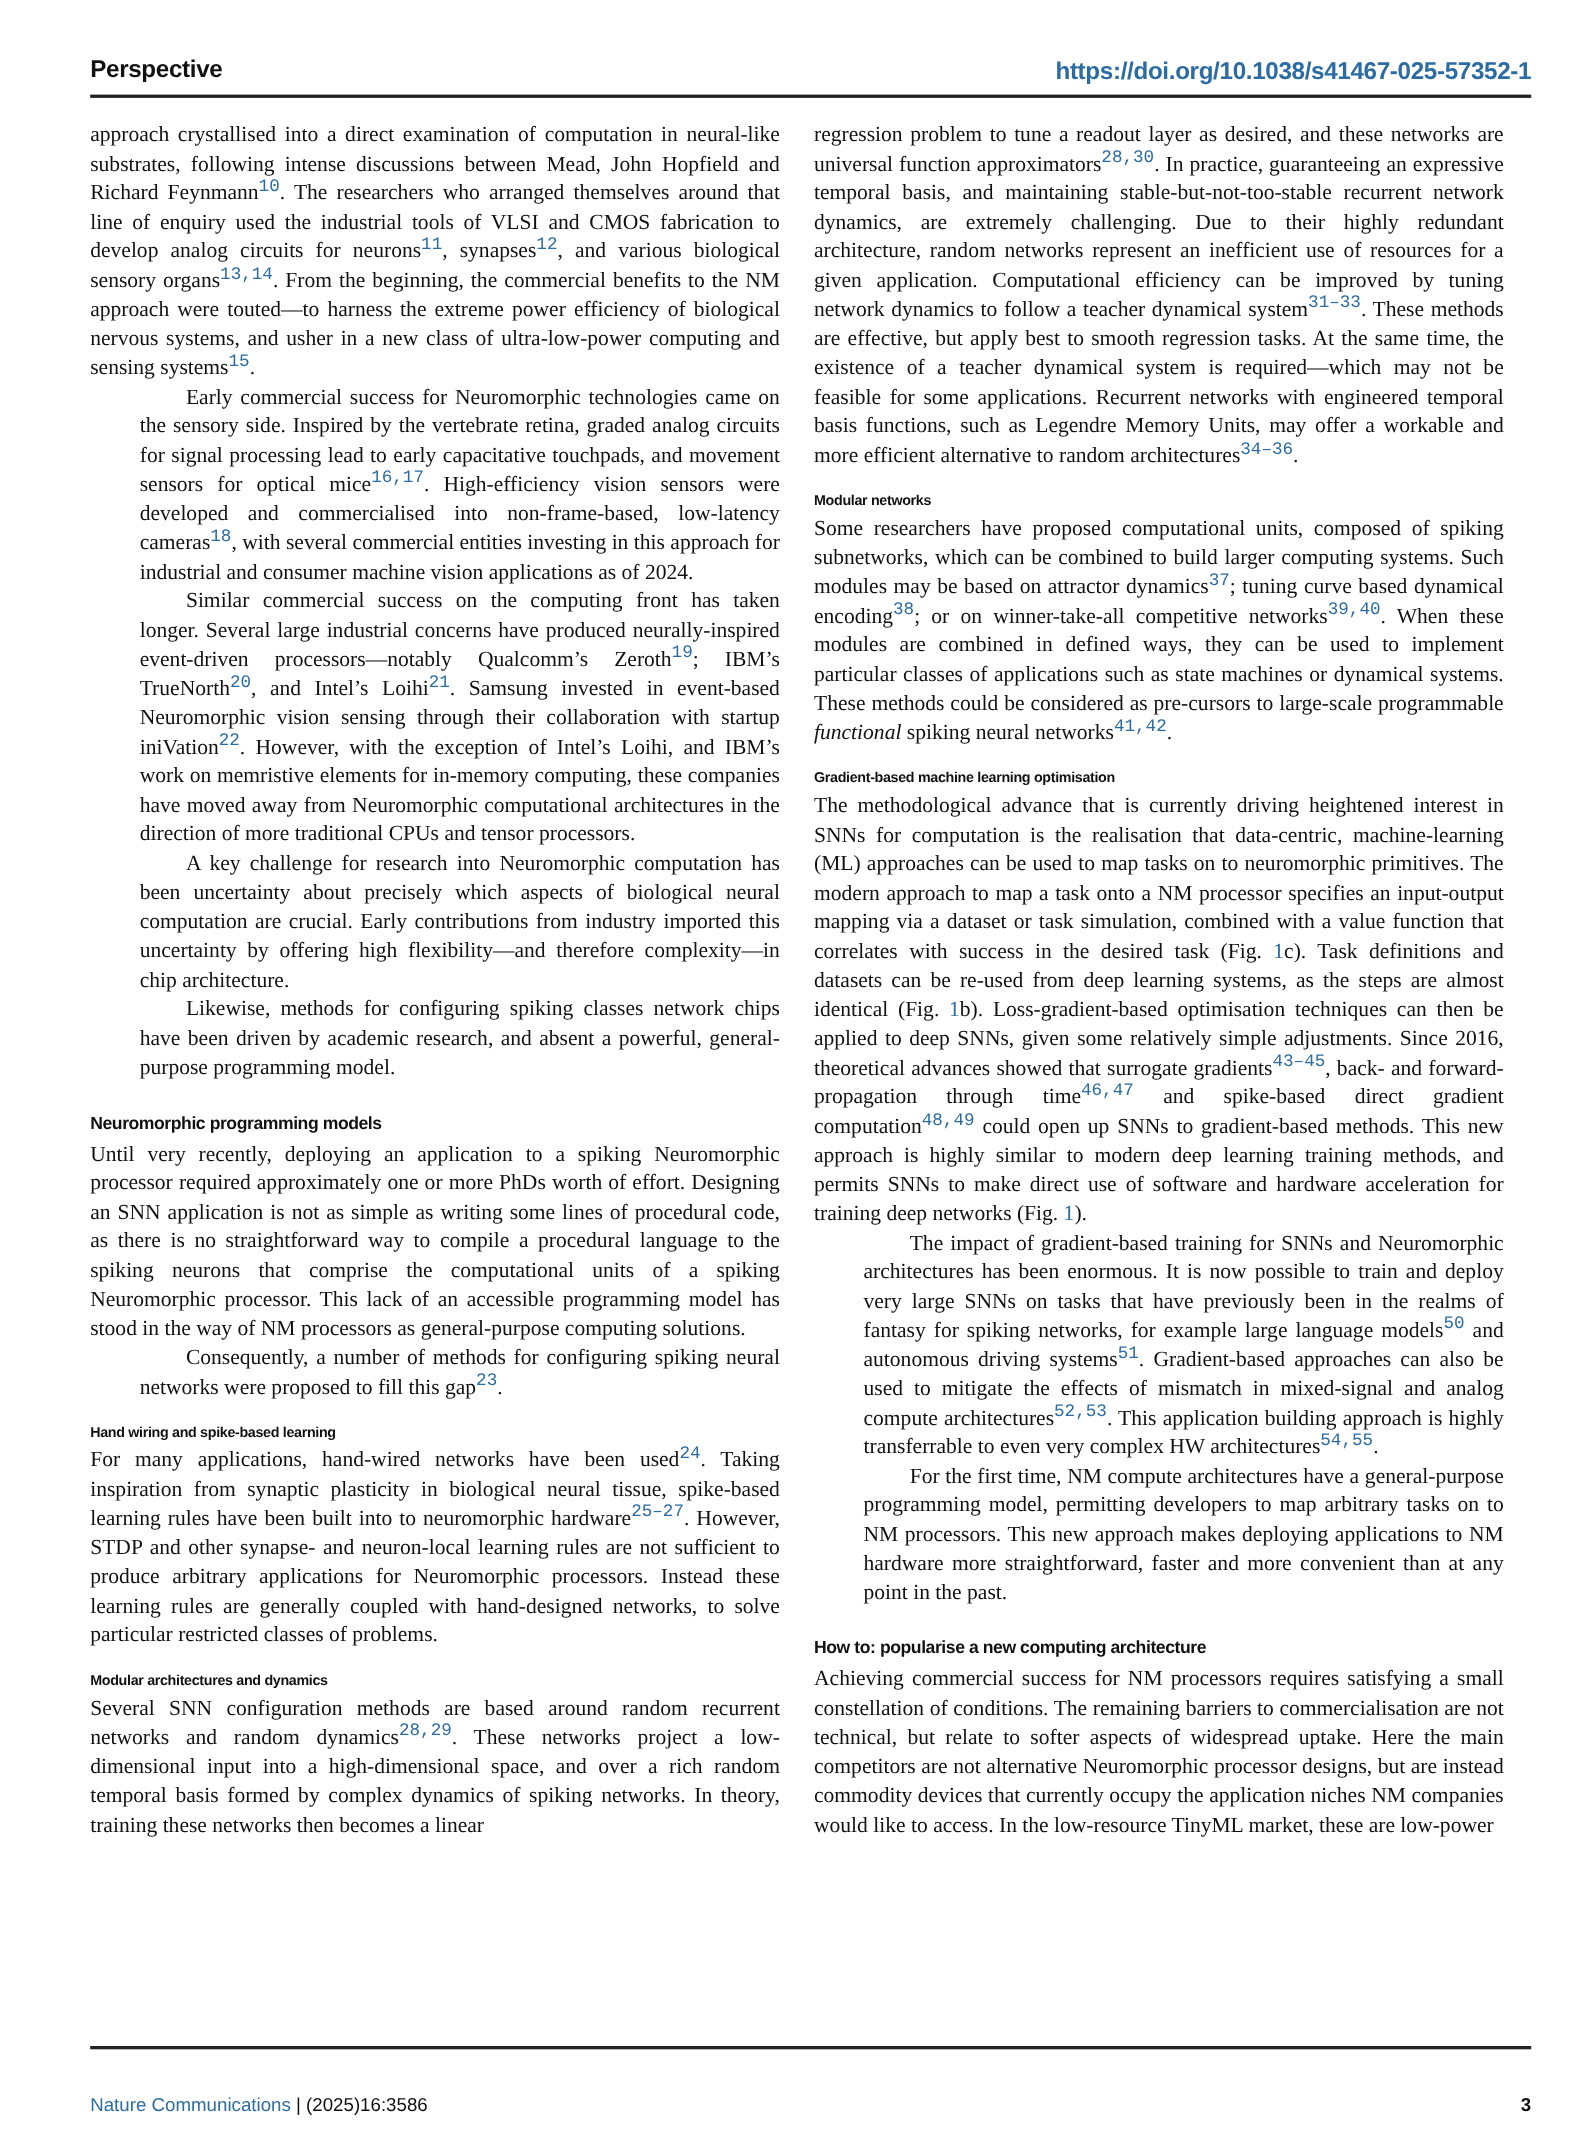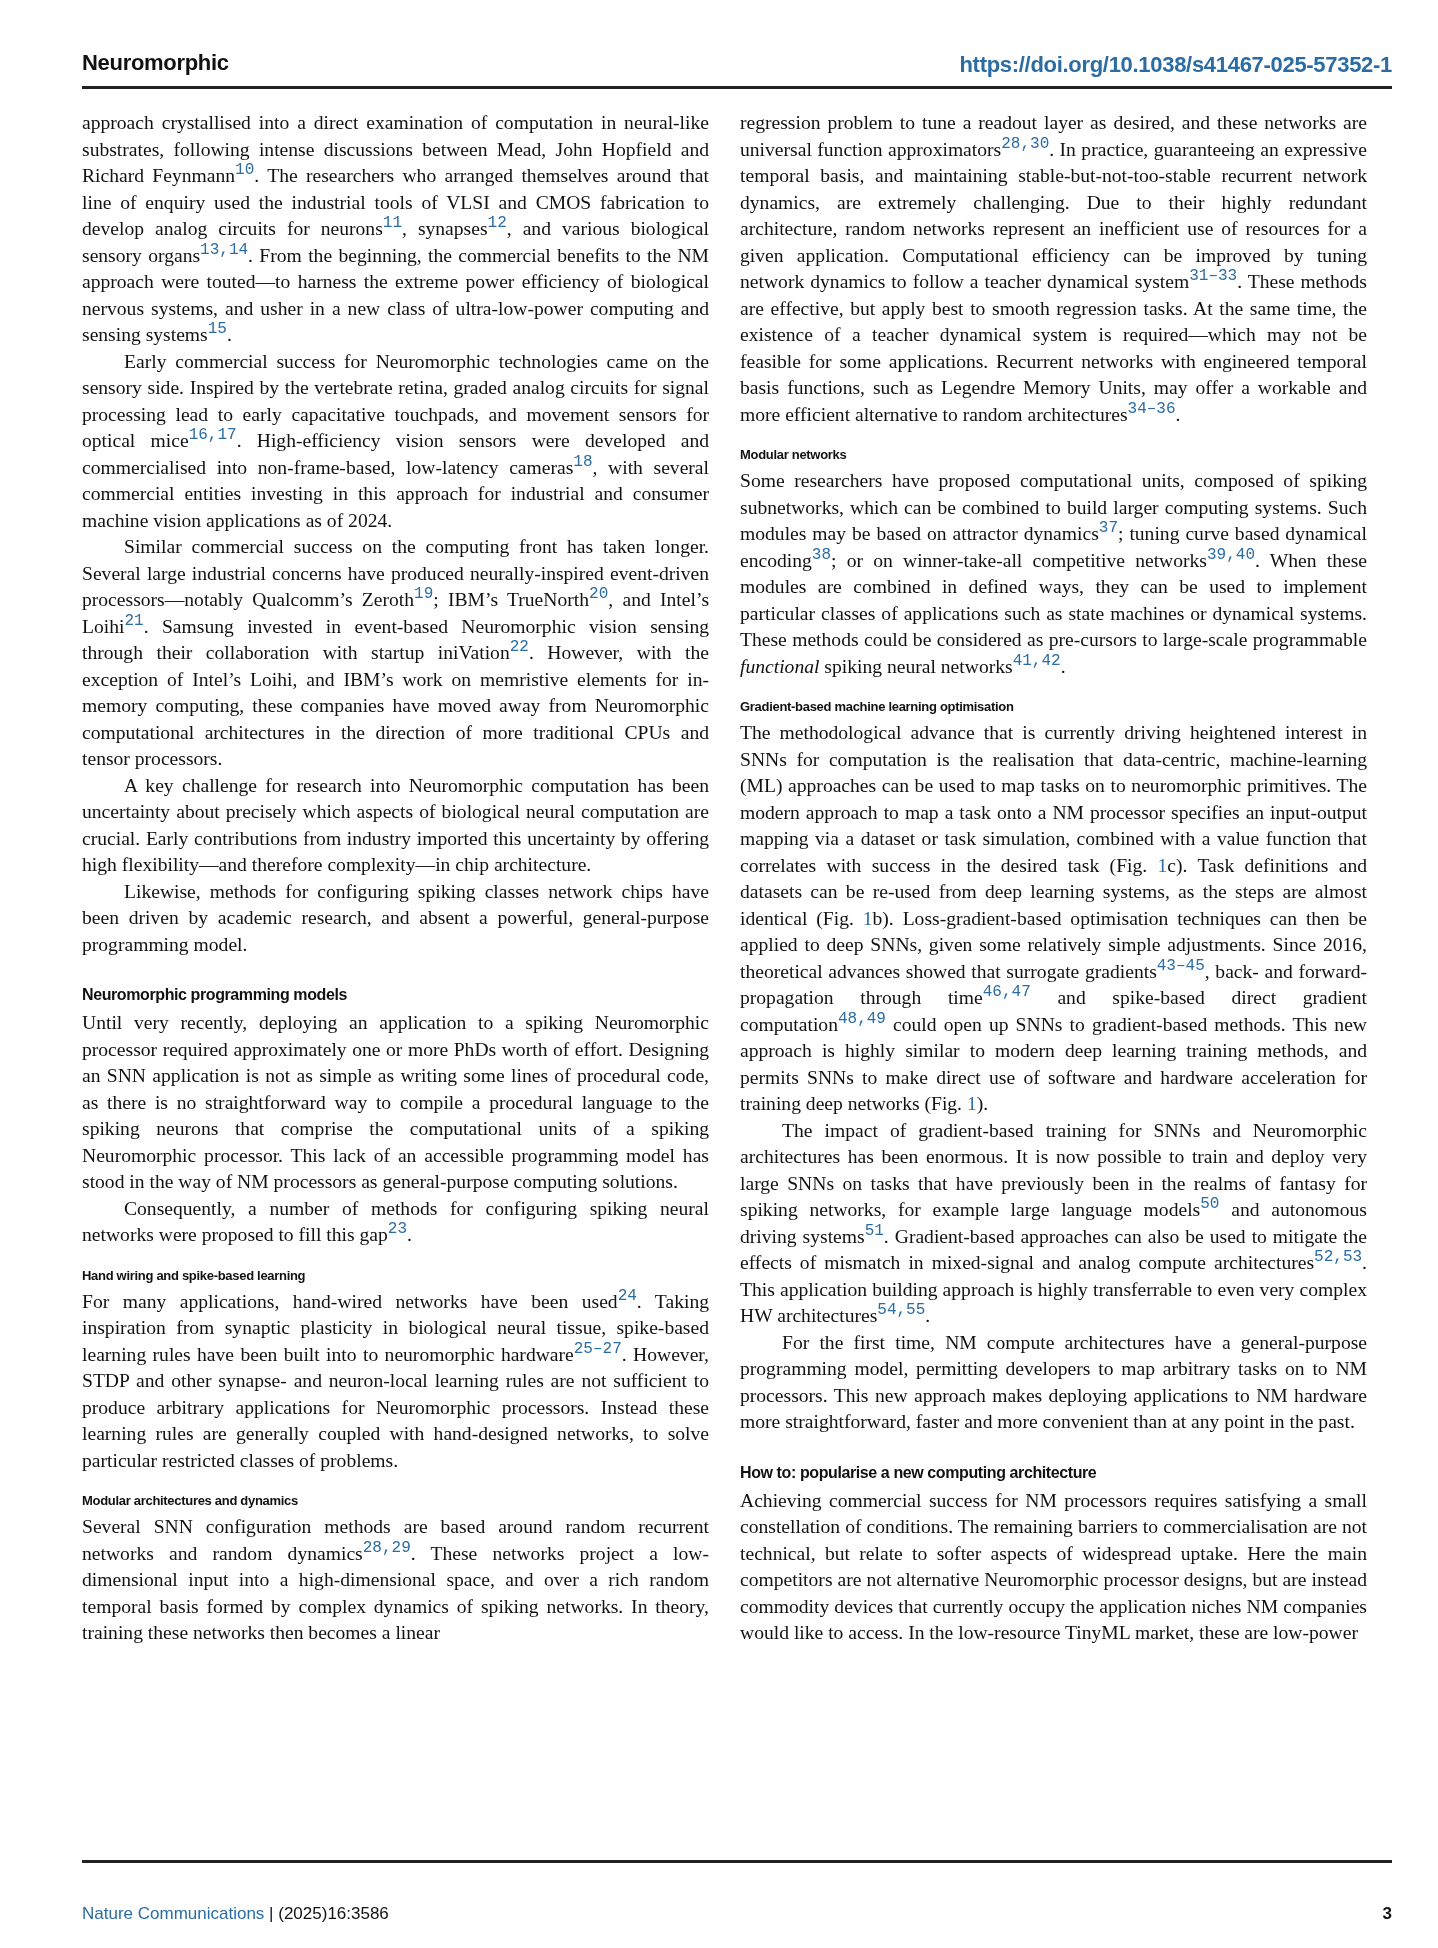--- a/index.html
+++ b/index.html
@@ -7,36 +7,36 @@
   .header { position:absolute; left:82px; top:46px; width:1310px; height:40px; }
   .hdr-left { position:absolute; left:0; top:4px; font-family:"Liberation Sans", sans-serif; font-weight:bold; font-size:22px; color:#111; letter-spacing:-0.3px; }
   .hdr-right { position:absolute; right:0; top:6px; font-family:"Liberation Sans", sans-serif; font-weight:bold; font-size:22px; color:#2a6ca3; text-decoration:none; letter-spacing:-0.3px; }
   .rule { position:absolute; left:82px; width:1310px; height:3px; background:#222; }
   .rule.top { top:86px; }
   .rule.bottom { top:1860px; }
   .col { position:absolute; top:110px; width:627px; font-family:"Liberation Serif", serif; font-size:19.6px; line-height:26.5px; color:#111; }
   .col.left { left:82px; }
   .col.right { left:740px; }
   .col p { margin:0; text-align:justify; hyphens:auto; }
-  .col p.indent { text-indent:42px; }
+  .col p.indent { text-indent:42px;margin-left:45px; }
   .col h2 { font-family:"Liberation Sans", sans-serif; font-weight:bold; font-size:16px; line-height:30px; margin:22px 0 0 0; letter-spacing:-0.4px; color:#111; }
   .col h3 { font-family:"Liberation Sans", sans-serif; font-weight:bold; font-size:13px; line-height:26px; margin:14px 0 0 0; letter-spacing:-0.3px; color:#111; }
   sup.cite { font-size:16px; line-height:0; vertical-align:super; color:#2a6ca3;font-family:Liberation Mono, monospace; }
   a.ref { color:#2a6ca3; text-decoration:none; }
   em { font-style:italic; }
   .footer { position:absolute; left:82px; top:1904px; width:1310px; height:30px; font-family:"Liberation Sans", sans-serif; font-size:17px; }
   .footer .journal { color:#2a6ca3; }
   .footer .cite-info { color:#111; }
   .footer .page-num { position:absolute; right:0; top:0; font-weight:bold; color:#111; }
 </style>
 </head>
 <body>
 
 <div class="header">
-  <span class="hdr-left">Neuromorphic</span>
+  <span class="hdr-left">Perspective</span>
   <a class="hdr-right">https://doi.org/10.1038/s41467-025-57352-1</a>
 </div>
 <div class="rule top"></div>
 
 <div class="col left" id="col-left">
     <p>approach crystallised into a direct examination of computation in neural-like substrates, following intense discussions between Mead, John Hopfield and Richard Feynmann<sup class="cite">10</sup>. The researchers who arranged themselves around that line of enquiry used the industrial tools of VLSI and CMOS fabrication to develop analog circuits for neurons<sup class="cite">11</sup>, synapses<sup class="cite">12</sup>, and various biological sensory organs<sup class="cite">13,14</sup>. From the beginning, the commercial benefits to the NM approach were touted—to harness the extreme power efficiency of biological nervous systems, and usher in a new class of ultra-low-power computing and sensing systems<sup class="cite">15</sup>.</p>
     <p class="indent">Early commercial success for Neuromorphic technologies came on the sensory side. Inspired by the vertebrate retina, graded analog circuits for signal processing lead to early capacitative touchpads, and movement sensors for optical mice<sup class="cite">16,17</sup>. High-efficiency vision sensors were developed and commercialised into non-frame-based, low-latency cameras<sup class="cite">18</sup>, with several commercial entities investing in this approach for industrial and consumer machine vision applications as of 2024.</p>
     <p class="indent">Similar commercial success on the computing front has taken longer. Several large industrial concerns have produced neurally-inspired event-driven processors—notably Qualcomm’s Zeroth<sup class="cite">19</sup>; IBM’s TrueNorth<sup class="cite">20</sup>, and Intel’s Loihi<sup class="cite">21</sup>. Samsung invested in event-based Neuromorphic vision sensing through their collaboration with startup iniVation<sup class="cite">22</sup>. However, with the exception of Intel’s Loihi, and IBM’s work on memristive elements for in-memory computing, these companies have moved away from Neuromorphic computational architectures in the direction of more traditional CPUs and tensor processors.</p>
     <p class="indent">A key challenge for research into Neuromorphic computation has been uncertainty about precisely which aspects of biological neural computation are crucial. Early contributions from industry imported this uncertainty by offering high flexibility—and therefore complexity—in chip architecture.</p>
     <p class="indent">Likewise, methods for configuring spiking classes network chips have been driven by academic research, and absent a powerful, general-purpose programming model.</p>

